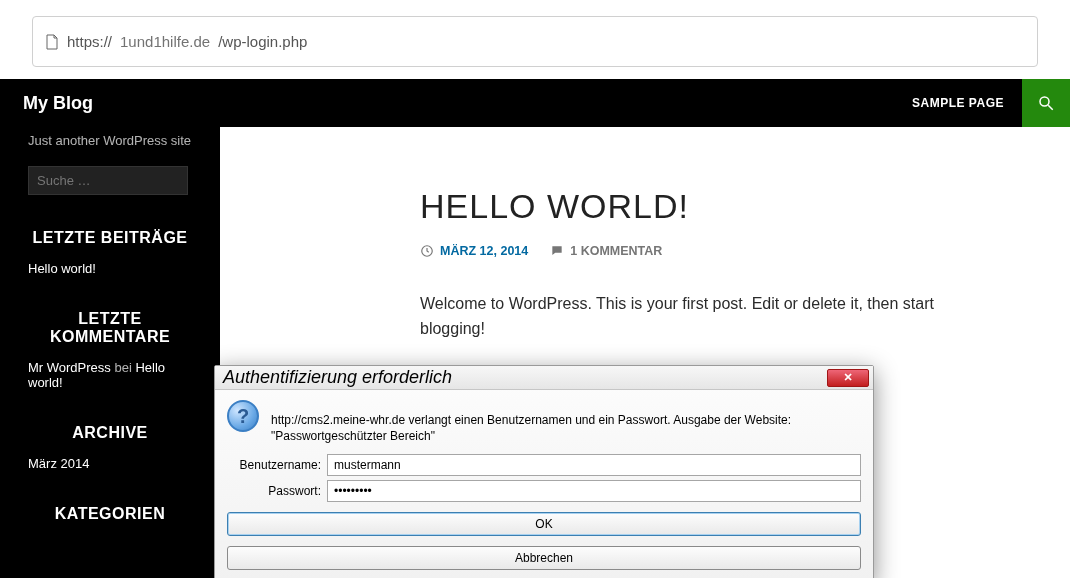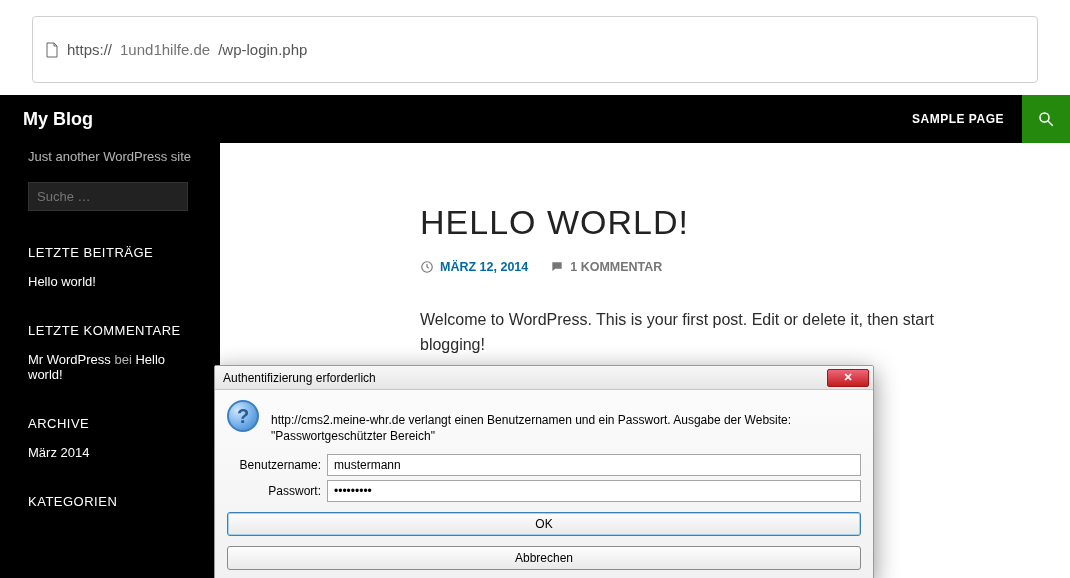--- a/index.html
+++ b/index.html
@@ -10,21 +10,21 @@
     overflow: hidden;
     position: relative;
     background: #fff;
   }
 
   
   .addr-wrap { padding: 16px 32px 12px; }
   .addr {
     border: 1px solid #d0d0d0;
     border-radius: 4px;
-    padding: 24px 12px;
+    padding: 16px 12px;
     display: flex;
     align-items: center;
     gap: 8px;
     font-size: 15px;
     color: #333;
   }
   .addr svg { flex: 0 0 auto; }
   .addr .thin { color: #555; font-weight: 400; }
   .addr .bold { color: #737373; font-weight: 400; }
 
@@ -65,22 +65,22 @@
     color: #fff;
     padding: 6px 28px 0;
     font-size: 13px;
   }
   .tagline { color: rgba(255,255,255,0.7); font-size: 13px; margin-bottom: 18px; }
   .searchbox {
     background: #222; border: 1px solid #333;
     padding: 6px 8px; color: #fff; font-size: 13px; width: 160px;
   }
   .widget-title {
-    font-size: 13px; font-weight: 400; letter-spacing: 0.5px;
-    text-transform: uppercase; margin-top: 34px; margin-bottom: 14px;
+    font-size: 16px; font-weight: 700; letter-spacing: 0.5px;
+    text-transform: uppercase; margin-top: 34px; margin-bottom: 14px; text-align: center;
   }
   .sidebar a { color: #fff; text-decoration: none; }
   .sidebar .muted { color: rgba(255,255,255,0.7); }
 
   .main {
     flex: 1;
     background: #fff;
     padding: 60px 0 0 200px;
   }
   .post-title {
@@ -111,21 +111,21 @@
     font-size: 12px;
     color: #000;
   }
   .dlg-titlebar {
     height: 24px;
     background: linear-gradient(#f7f7f7,#e6e6e6);
     border-bottom: 1px solid #c6c6c6;
     display: flex; align-items: center;
     padding: 0 4px 0 8px;
   }
-  .dlg-titlebar .t { flex: 1; font-size: 12px; color: #000; }
+  .dlg-titlebar .t { flex: 1; font-size: 18px; color: #000; font-style: italic; }
   .closebtn {
     width: 42px; height: 18px;
     background: linear-gradient(#e67, #c21e1e);
     border: 1px solid #a01515;
     border-radius: 2px;
     display:flex; align-items:center; justify-content:center;
     color:#fff; font-weight:700; font-size:11px;
   }
   .dlg-body { padding: 10px 12px 12px; }
   .dlg-msg { display:flex; gap:12px; margin-bottom:10px; }

